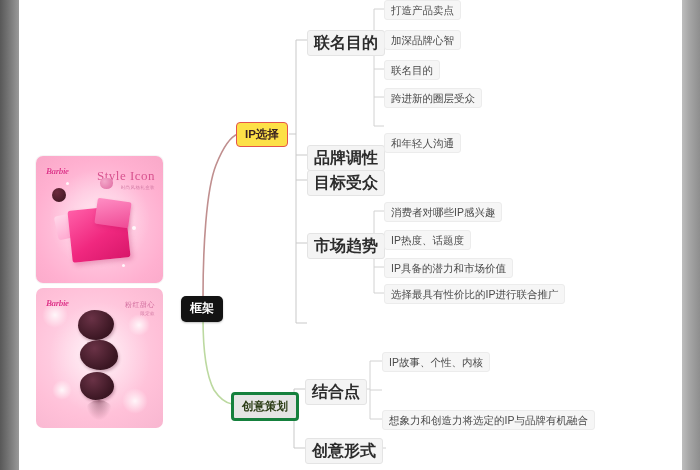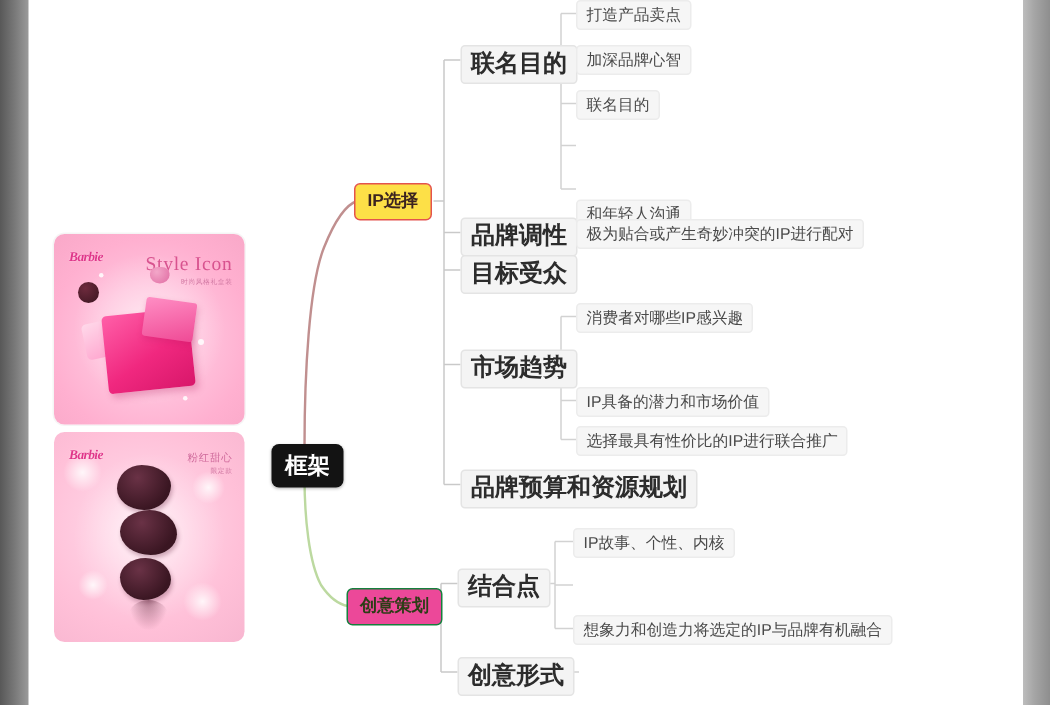--- a/index.html
+++ b/index.html
@@ -131,41 +131,41 @@
   .node {
     position: absolute;
     z-index: 10;
     box-sizing: border-box;
     white-space: nowrap;
     line-height: 1.15;
   }
   .node-root {
     background: #131313;
     color: #ffffff;
-    font-size: 15px;
+    font-size: 12px;
     font-weight: bold;
     border-radius: 5px;
     padding: 6px 9px;
     box-shadow: 0 1px 2px rgba(0,0,0,.25);
   }
   .node-l1 {
     font-size: 11.5px;
     font-weight: bold;
     border-radius: 4px;
     padding: 5px 8px;
   }
   .node-l1.pink {
     background: #fde047;
     color: #3b2320;
     border: 1px solid #e4534d;
   }
   .node-l1.green {
-    background: #ec4899;
+    background: #e5e5e5;
     color: #2c3d16;
-    border: 1px solid #15803d;
+    border: 3px solid #15803d;
   }
   .node-l2 {
     font-size: 16px;
     font-weight: bold;
     color: #2c2c2c;
     background: #f4f4f4;
     border: 1px solid #e4e4e4;
     border-radius: 3px;
     padding: 3px 6px;
   }
@@ -298,44 +298,44 @@
   </div>
   <div class="node node-l2" style="left:307px; top:145px;">
     <span>品牌调性</span>
   </div>
   <div class="node node-l2" style="left:307px; top:170px;">
     <span>目标受众</span>
   </div>
   <div class="node node-l2" style="left:307px; top:233px;">
     <span>市场趋势</span>
   </div>
-  <div class="node node-l2" style="left:307px; top:313px;">
-    <span>品牌预算和资源规划</span>
-  </div>
 
   <div class="node node-l3" style="left:384px; top:0px;">
     <span>打造产品卖点</span>
   </div>
   <div class="node node-l3" style="left:384px; top:30px;">
     <span>加深品牌心智</span>
   </div>
   <div class="node node-l3" style="left:384px; top:60px;">
     <span>联名目的</span>
   </div>
+  <div class="node node-l3" style="left:384px; top:88px;">
+    <span>跨进新的圈层受众</span>
+  </div>
   <div class="node node-l3" style="left:384px; top:117px;margin-top:16px;">
     <span>和年轻人沟通</span>
   </div>
 
-  <div class="node node-l3" style="left:384px; top:146px;">
-    <span>极为贴合或产生奇妙冲突的IP进行配对</span>
-  </div>
 
   <div class="node node-l3" style="left:384px; top:202px;">
     <span>消费者对哪些IP感兴趣</span>
   </div>
+  <div class="node node-l3" style="left:384px; top:230px;">
+    <span>IP热度、话题度</span>
+  </div>
   <div class="node node-l3" style="left:384px; top:258px;">
     <span>IP具备的潜力和市场价值</span>
   </div>
   <div class="node node-l3" style="left:384px; top:284px;">
     <span>选择最具有性价比的IP进行联合推广</span>
   </div>
 
   <div class="node node-l2" style="left:305px; top:379px;">
     <span>结合点</span>
   </div>

